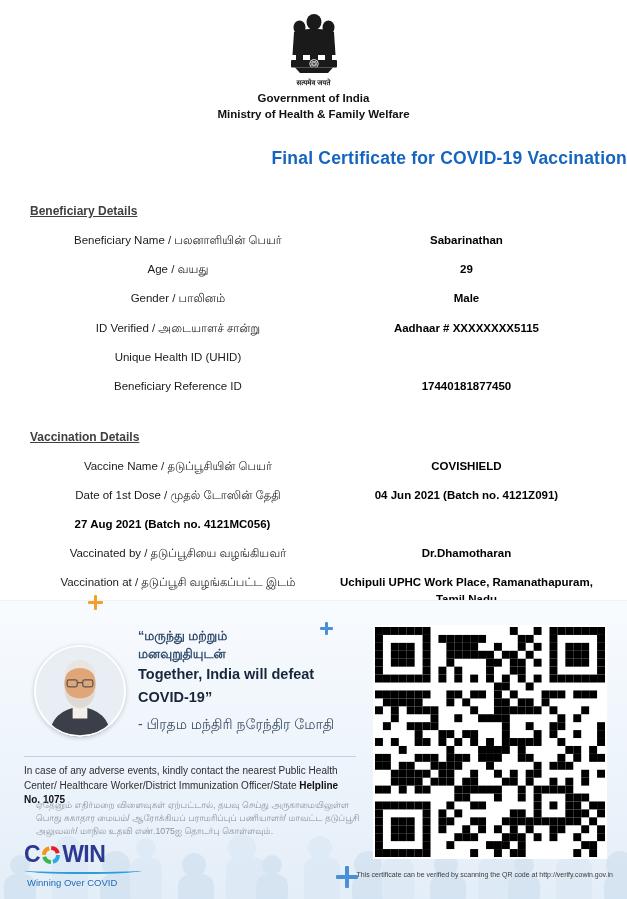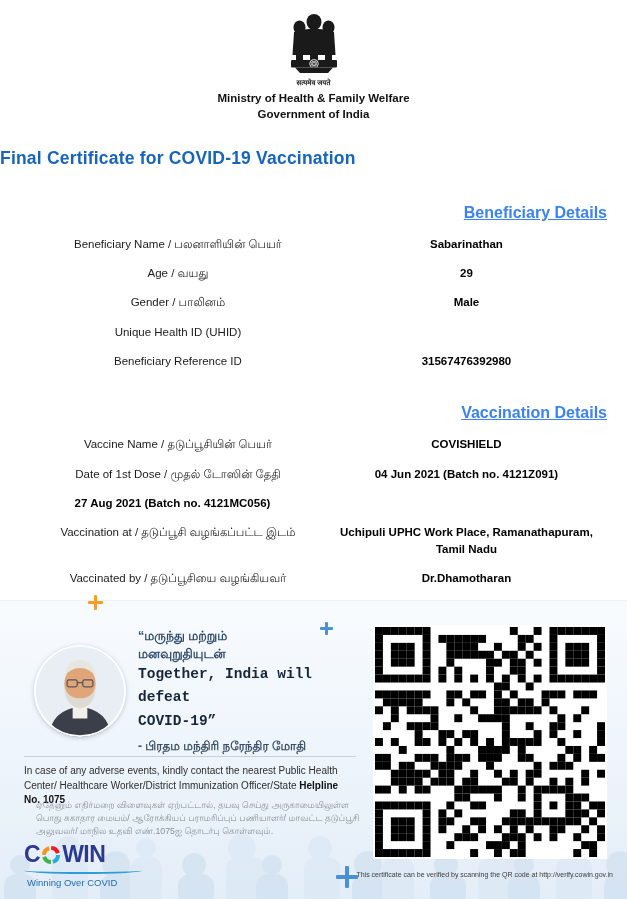--- a/index.html
+++ b/index.html
@@ -7,25 +7,25 @@
   body {
     width:627px; height:899px; position:relative; overflow:hidden;
     font-family:"Liberation Sans","DejaVu Sans",sans-serif; color:#141414;
   }
 
   
   .emblem-wrap { text-align:center; padding-top:13px; }
   .emblem-wrap svg { display:block; margin:0 auto; }
   .motto { font-size:7px; font-weight:bold; color:#222; margin-top:1px; }
   .ministry { text-align:center; font-weight:bold; font-size:11.5px; line-height:1.35; margin-top:4px; color:#111; }
-  .cert-title { text-align:left; color:#1565c0; font-size:17.5px; font-weight:bold; margin-top:26px; letter-spacing:.2px; }
+  .cert-title { text-align:right; color:#1565c0; font-size:17.5px; font-weight:bold; margin-top:26px; letter-spacing:.2px; }
 
   
   .section { margin-left:30px; margin-right:20px; }
-  .sec-title { color:#3b82f6; font-size:16px; font-weight:bold; text-decoration:underline; margin-top:35px; margin-bottom:14px;text-align:right; }
+  .sec-title { color:#404040; font-size:12px; font-weight:bold; text-decoration:underline; margin-top:35px; margin-bottom:14px; }
   .sec-title.vax { }
   .frow { display:flex; font-size:11.5px; line-height:1.45; margin-bottom:12.5px;text-align:center; }
   .frow .lbl { width:300px; color:#1b1b1b; }
   .frow .val { width:285px; font-weight:bold; color:#000; }
 
   
   .plus { position:absolute; z-index:5; }
   .plus::before, .plus::after { content:""; position:absolute; background:currentColor; border-radius:1px; }
   .plus::before { left:41%; top:0; width:18%; height:100%; }
   .plus::after  { top:41%; left:0; height:18%; width:100%; }
@@ -41,22 +41,22 @@
   }
   .crowd { position:absolute; left:0; bottom:0; width:627px; height:95px; opacity:.5; z-index:0; }
   .banner > .content { position:absolute; inset:0; z-index:1; }
 
   .pm-photo { position:absolute; left:34px; top:44px; width:92px; height:92px; border-radius:50%;
               box-shadow:0 1px 4px rgba(30,60,100,.25); background:#e9eef4; overflow:hidden; }
   .pm-photo svg { display:block; width:100%; height:100%; }
 
   .quote { position:absolute; left:138px; top:26px; width:215px; }
   .quote-ta { font-size:12.5px; font-weight:bold; color:#2f4a6b; line-height:1.45; }
-  .quote-en { font-size:14.5px; font-weight:bold; color:#18263b; line-height:1.6;font-family:Liberation Mono, monospace; }
-  .quote-attr { font-size:12px; font-weight:bold; color:#3c4f66; margin-top:6px; }
+  .quote-en { font-size:14.5px; font-weight:bold; color:#18263b; line-height:1.6; }
+  .quote-attr { font-size:14px; font-weight:normal; color:#3c4f66; margin-top:6px; }
 
   .divider { position:absolute; left:24px; top:155px; width:332px; height:1px; background:#c6d2de; }
 
   .adverse-en { position:absolute; left:24px; top:163px; width:332px; font-size:10px; color:#2d2d2d; line-height:1.45; }
   .adverse-en b { color:#111; }
   .adverse-ta { position:absolute; left:24px; top:198px; width:332px; font-size:8.8px; color:#8a929b; line-height:1.5;margin-left:12px; }
 
   .cowin { position:absolute; left:24px; top:240px; display:flex; align-items:center; }
   .cowin-c, .cowin-win { font-size:23px; font-weight:bold; color:#2b3990; letter-spacing:-.5px; }
   .cowin-o { margin:0 1px; }
@@ -85,72 +85,76 @@
         <rect x="8" y="47" width="46" height="7.5" rx="1"></rect>
         <circle cx="31" cy="50.8" r="4.6" fill="#ffffff"></circle>
         <circle cx="31" cy="50.8" r="3.4" fill="none" stroke="#1a1a1a" stroke-width="0.9"></circle>
         <path d="M31 47.4 L31 54.2 M27.6 50.8 L34.4 50.8 M28.6 48.4 L33.4 53.2 M33.4 48.4 L28.6 53.2" stroke="#1a1a1a" stroke-width="0.6"></path>
         <path d="M12 54.5 L50 54.5 L45 60 L17 60 Z"></path>
       </g>
     </svg>
     <div class="motto">सत्यमेव जयते</div>
   </div>
   <div class="ministry">
+    <div>Government of India</div>
     <div>Ministry of Health &amp; Family Welfare</div>
-    <div>Government of India</div>
   </div>
   <h1 class="cert-title">Final Certificate for COVID-19 Vaccination</h1>
 </header>
 
 <section class="section">
   <h2 class="sec-title">Beneficiary Details</h2>
 
   <div class="frow">
     <div class="lbl">Beneficiary Name / பலனாளியின் பெயர்</div>
     <div class="val">Sabarinathan</div>
   </div>
   <div class="frow">
     <div class="lbl">Age / வயது</div>
     <div class="val">29</div>
   </div>
   <div class="frow">
     <div class="lbl">Gender / பாலினம்</div>
     <div class="val">Male</div>
   </div>
   <div class="frow">
+    <div class="lbl">ID Verified / அடையாளச் சான்று</div>
+    <div class="val">Aadhaar # XXXXXXXX5115</div>
+  </div>
+  <div class="frow">
     <div class="lbl">Unique Health ID (UHID)</div>
     <div class="val"></div>
   </div>
   <div class="frow">
     <div class="lbl">Beneficiary Reference ID</div>
-    <div class="val">31567476392980</div>
+    <div class="val">17440181877450</div>
   </div>
 </section>
 
 <section class="section">
   <h2 class="sec-title vax">Vaccination Details</h2>
 
   <div class="frow">
     <div class="lbl">Vaccine Name / தடுப்பூசியின் பெயர்</div>
     <div class="val">COVISHIELD</div>
   </div>
   <div class="frow">
     <div class="lbl">Date of 1st Dose / முதல் டோஸின் தேதி</div>
     <div class="val">04 Jun 2021 (Batch no. 4121Z091)</div>
   </div>
   <div class="frow">
     <div class="val">27 Aug 2021 (Batch no. 4121MC056)</div>
   </div>
   <div class="frow">
+    <div class="lbl">Vaccinated by / தடுப்பூசியை வழங்கியவர்</div>
+    <div class="val">Dr.Dhamotharan</div>
+  </div>
+  <div class="frow">
     <div class="lbl">Vaccination at / தடுப்பூசி வழங்கப்பட்ட இடம்</div>
     <div class="val">Uchipuli UPHC Work Place, Ramanathapuram, Tamil Nadu</div>
-  </div>
-  <div class="frow">
-    <div class="lbl">Vaccinated by / தடுப்பூசியை வழங்கியவர்</div>
-    <div class="val">Dr.Dhamotharan</div>
   </div>
 </section>
 
 <span class="plus plus-orange-top"></span>
 <span class="plus plus-blue-quote"></span>
 <span class="plus plus-blue-bottom"></span>
 
 <footer class="banner">
   <svg class="crowd" viewBox="0 0 627 95" preserveAspectRatio="none">
     <g id="crowd-g">

